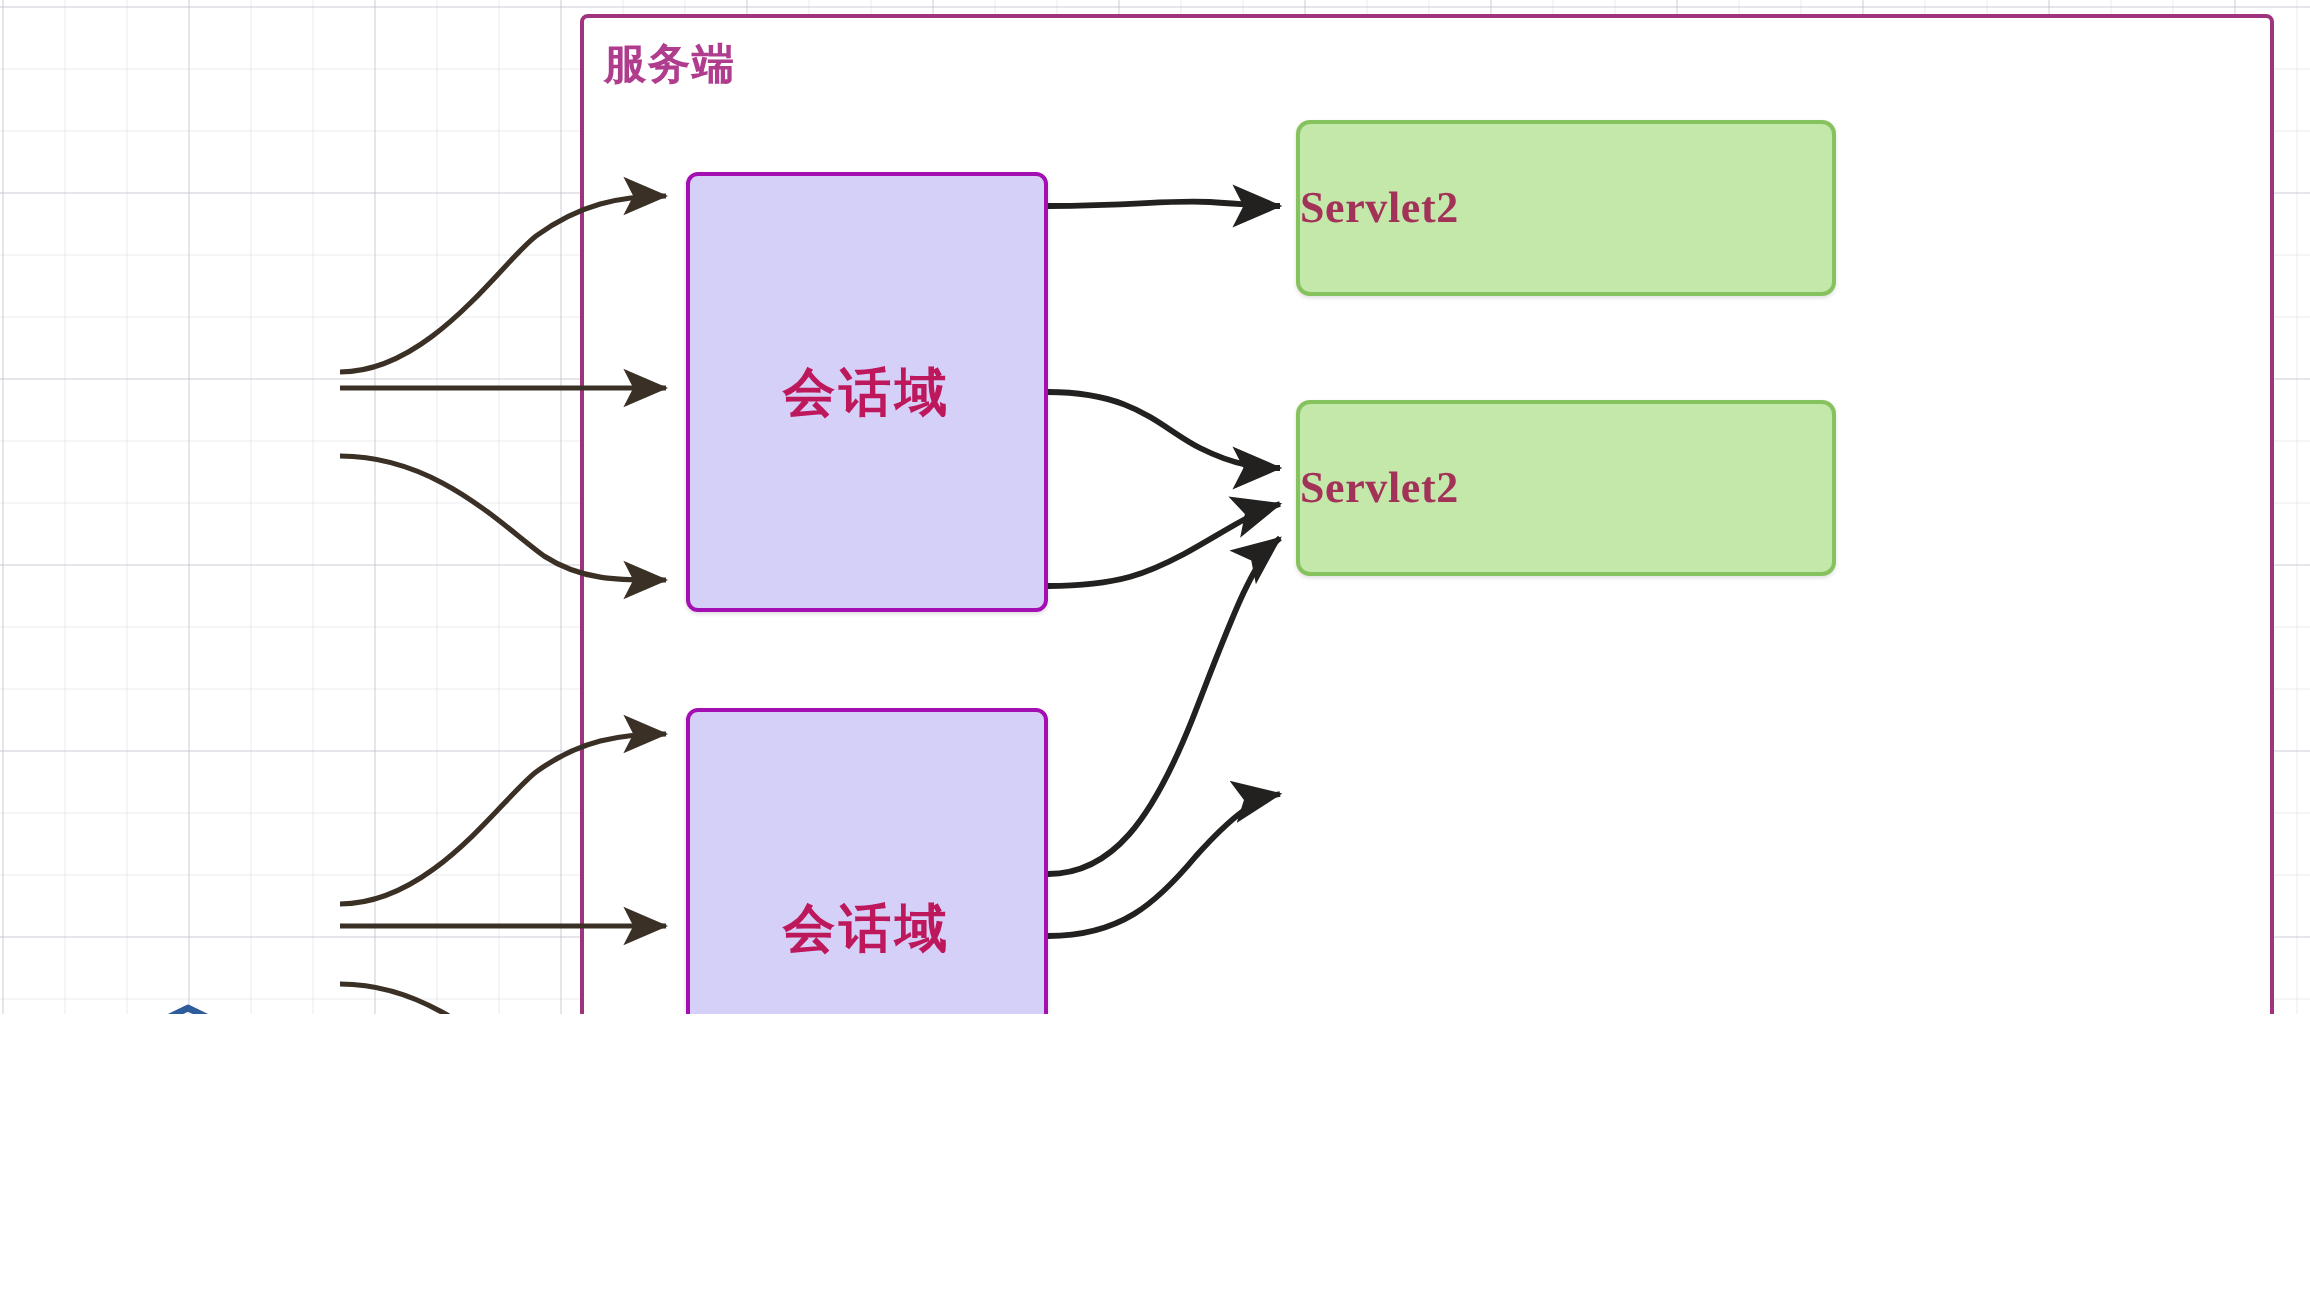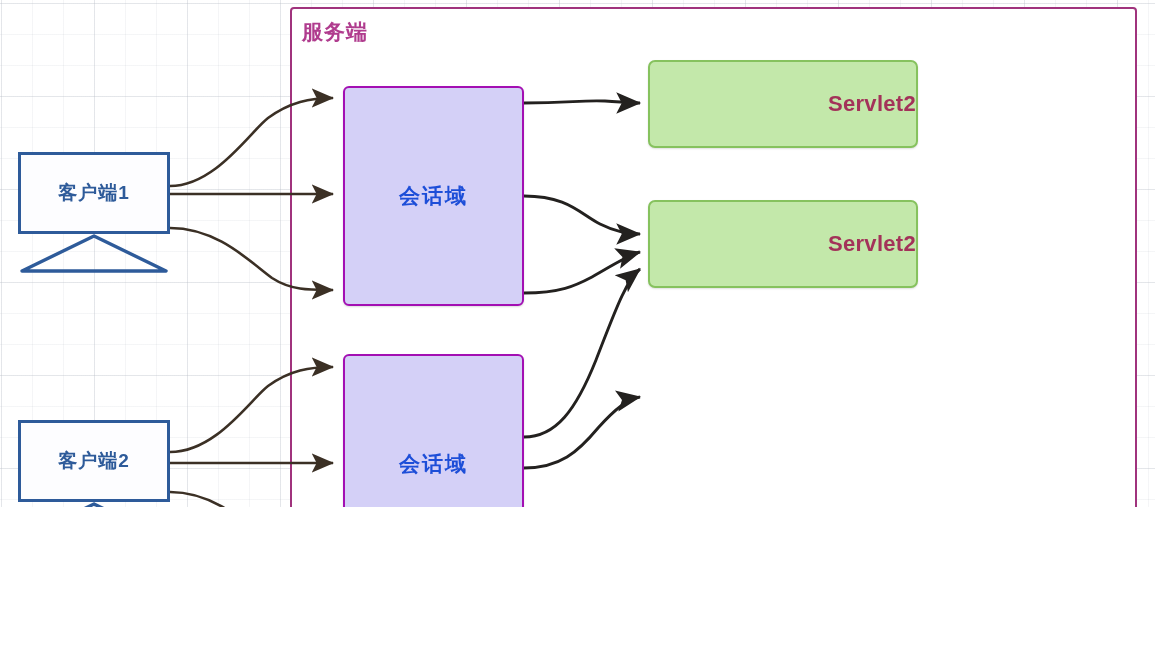--- a/index.html
+++ b/index.html
@@ -13,21 +13,21 @@
     height: 507px;
     overflow: hidden;
     background-color: #ffffff;
     background-image:
       linear-gradient(to right, rgba(190,195,205,0.30) 1px, transparent 1px),
       linear-gradient(to bottom, rgba(190,195,205,0.30) 1px, transparent 1px),
       linear-gradient(to right, rgba(190,195,205,0.16) 1px, transparent 1px),
       linear-gradient(to bottom, rgba(190,195,205,0.16) 1px, transparent 1px);
     background-size: 93px 93px, 93px 93px, 31px 31px, 31px 31px;
     background-position: 1px 3px, 1px 3px, 1px 3px, 1px 3px;
-    font-family: Liberation Sans, sans-serif;
+    font-family: Liberation Serif, serif;
   }
 
   
   .server-box {
     position: absolute;
     background: #ffffff;
     border: 2px solid #a0337d;
     border-radius: 4px;
     box-sizing: border-box;
   }
@@ -75,36 +75,36 @@
     background: #d4d0f7;
     border: 2.5px solid #a30fb3;
     border-radius: 6px;
     box-sizing: border-box;
     display: flex;
     align-items: center;
     justify-content: center;
     box-shadow: 0 1px 2px rgba(0,0,0,0.14);
   }
   .session-label {
-    font-size: 21px;
+    font-size: 26px;
     font-weight: bold;
-    color: #1d4ed8;
+    color: #be185d;
     letter-spacing: 2px;
   }
 
   
   .servlet-box {
     position: absolute;
     background: #c3e8aa;
     border: 2px solid #86c25e;
     border-radius: 7px;
     box-sizing: border-box;
     display: flex;
     align-items: center;
-    justify-content: flex-end;
+    justify-content: flex-start;
     box-shadow: 0 1px 2px rgba(0,0,0,0.13);
   }
   .servlet-label {
     font-size: 22px;
     font-weight: bold;
     color: #a33259;
     letter-spacing: 0.3px;
   }
 
   
@@ -150,33 +150,22 @@
 
     <path class="edge-dark" d="M170,452 C 216,452 250,400 268,386 C 290,370 310,367 333,367" marker-end="url(#ah-dark)"></path>
     <path class="edge-dark" d="M170,463 L333,463" marker-end="url(#ah-dark)"></path>
     <path class="edge-dark" d="M170,492 C 218,492 250,528 272,544 C 292,557 312,557 333,557" marker-end="url(#ah-dark)"></path>
 
     <path class="edge-black" d="M524,468 C 560,468 578,452 598,428 C 616,408 628,399 640,397" marker-end="url(#ah-black)"></path>
 
     <path class="edge-black" d="M524,552 C 566,552 582,558 604,558 C 622,558 632,556 640,555" marker-end="url(#ah-black)"></path>
   </svg>
 
-  <div class="client" style="left:18px; top:152px; width:152px; height:122px;">
-    <div class="client-screen">
-      <span class="client-label">客户端1</span>
-    </div>
-    <svg class="client-stand" viewBox="0 0 152 40" xmlns="http://www.w3.org/2000/svg">
-      <path d="M76,2 L148,37 L4,37 Z" fill="none" stroke="#2e5b9a" stroke-width="3.4" stroke-linejoin="round"></path>
-    </svg>
-  </div>
 
   <div class="client" style="left:18px; top:420px; width:152px; height:122px;">
-    <div class="client-screen">
-      <span class="client-label">客户端2</span>
-    </div>
     <svg class="client-stand" viewBox="0 0 152 40" xmlns="http://www.w3.org/2000/svg">
       <path d="M76,2 L148,37 L4,37 Z" fill="none" stroke="#2e5b9a" stroke-width="3.4" stroke-linejoin="round"></path>
     </svg>
   </div>
 
   <div class="session-box" style="left:343px; top:86px; width:181px; height:220px;">
     <span class="session-label">会话域</span>
   </div>
 
   <div class="session-box" style="left:343px; top:354px; width:181px; height:220px;">

